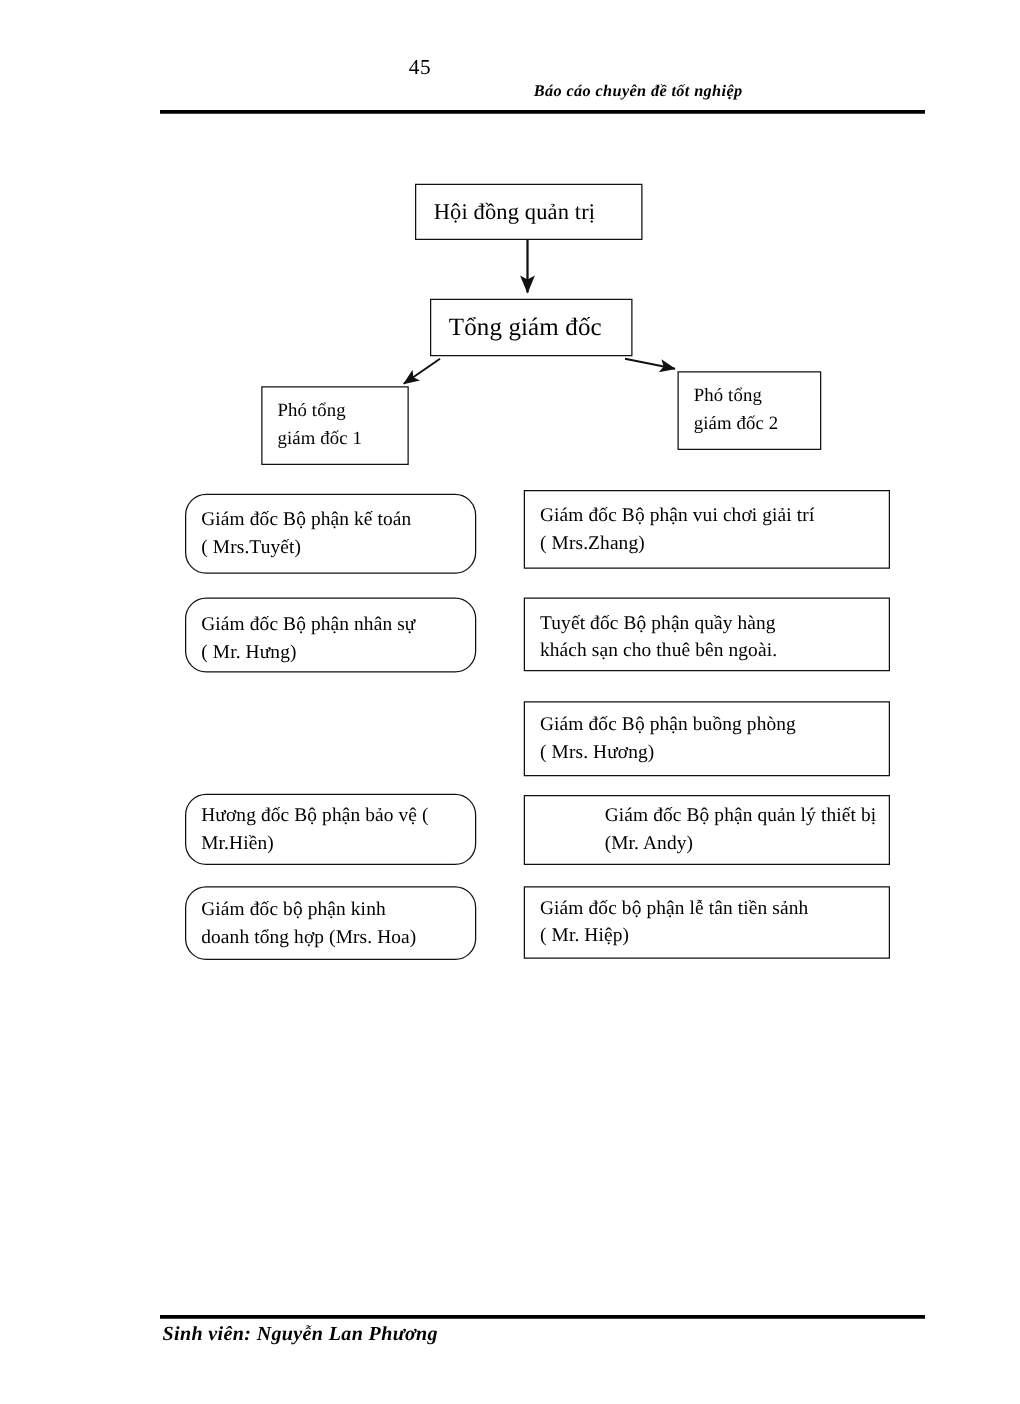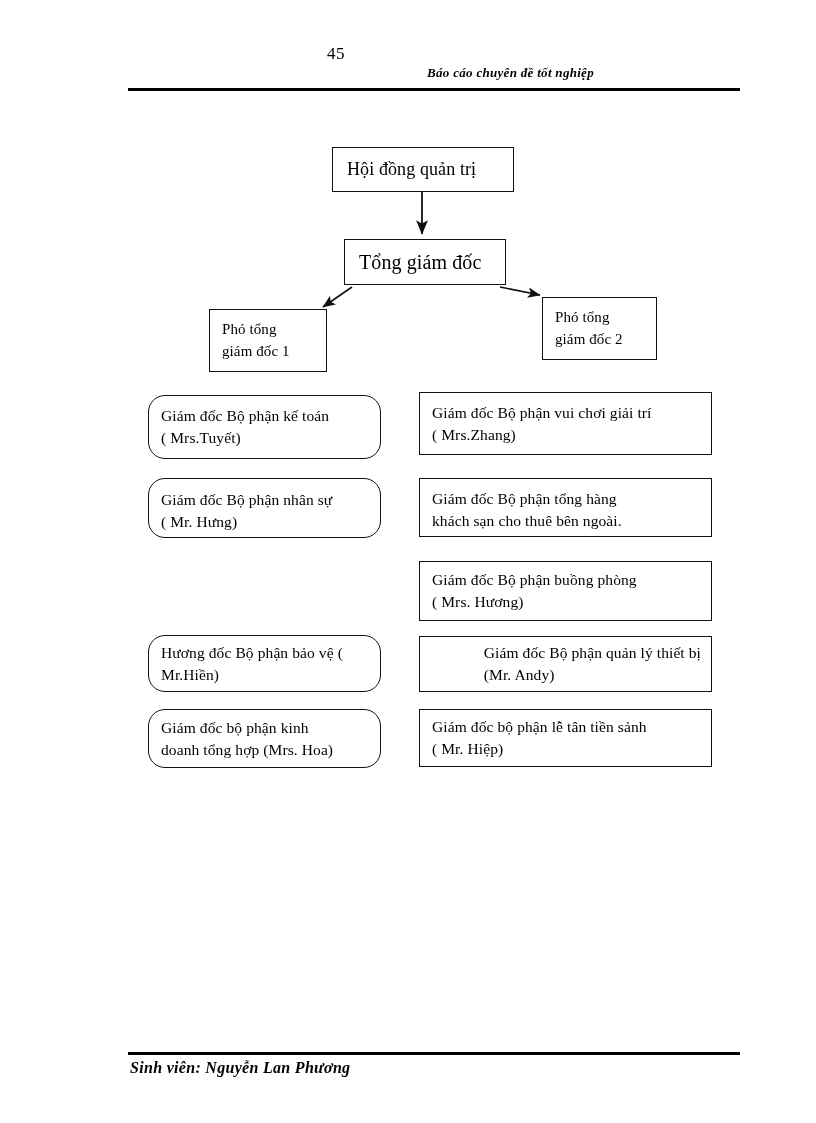--- a/index.html
+++ b/index.html
@@ -183,21 +183,21 @@
     <div class="node col-left row-5">
       <span class="label">Giám  đốc bộ phận kinh
 doanh tổng hợp (Mrs. Hoa)</span>
     </div>
 
     <div class="node col-right row-1">
       <span class="label">Giám  đốc Bộ phận vui  chơi giải  trí
 ( Mrs.Zhang)</span>
     </div>
     <div class="node col-right row-2">
-      <span class="label">Giám  đốc Bộ phận tổng hàng
+      <span class="label">Tuyết  đốc Bộ phận quầy hàng
 khách sạn cho thuê bên ngoài.</span>
     </div>
     <div class="node col-right row-3">
       <span class="label">Giám  đốc Bộ phận buồng phòng
 ( Mrs. Hương)</span>
     </div>
     <div class="node col-right row-4">
       <span class="label">Giám  đốc Bộ phận quản lý thiết bị
 (Mr. Andy)</span>
     </div>

